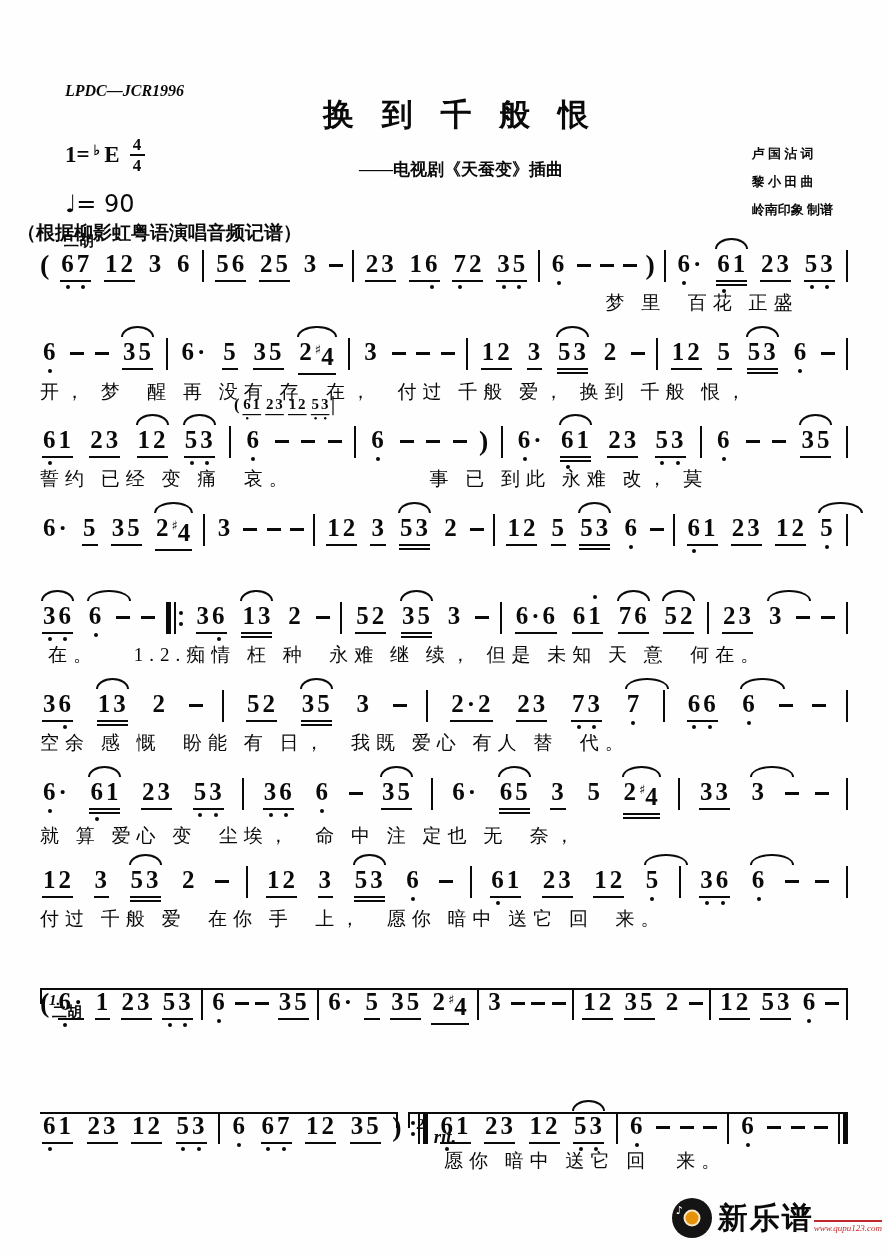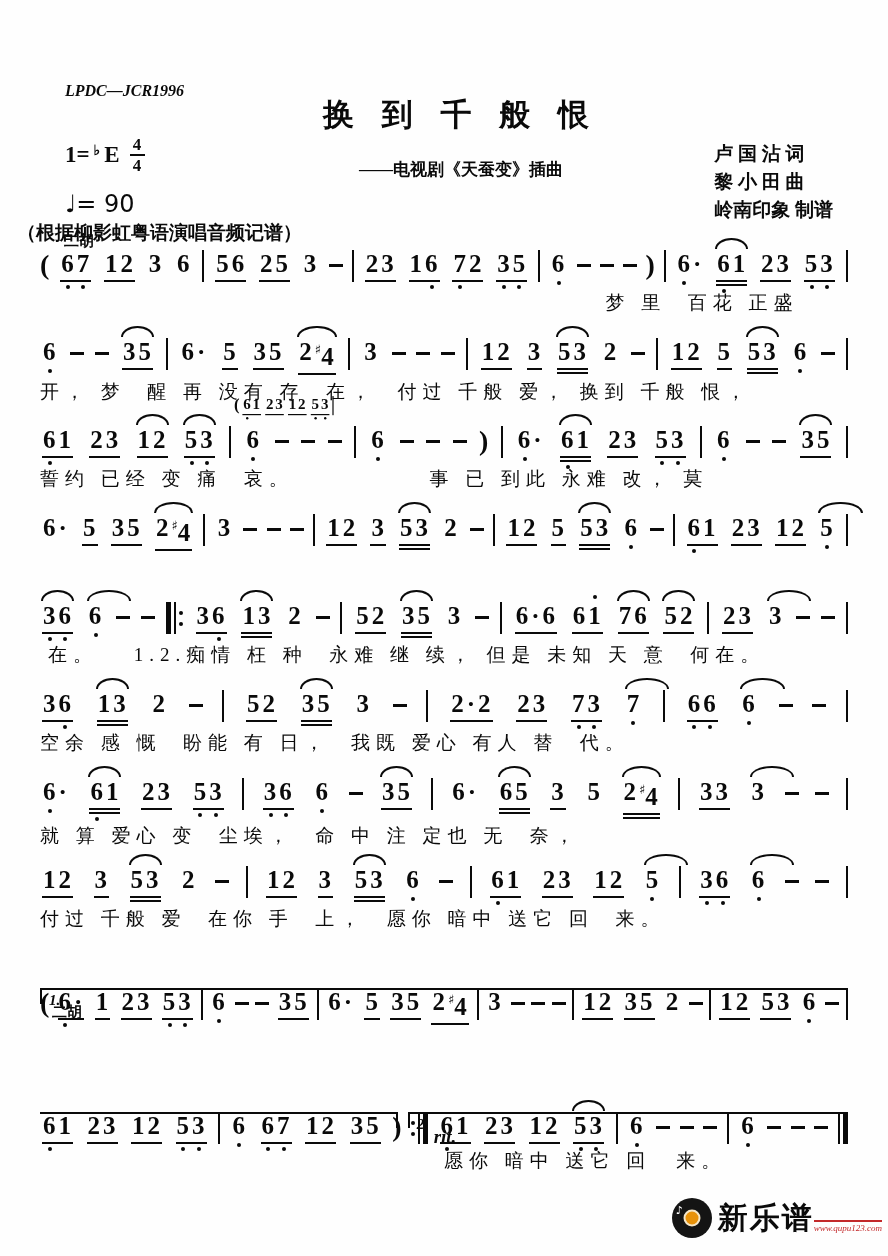--- a/index.html
+++ b/index.html
@@ -10,21 +10,21 @@
   .h-code{position:absolute;left:48px;top:82px;font-style:italic;font-weight:bold;font-size:16px;}
   .h-title{position:absolute;left:0;right:0;top:94px;text-align:center;font-weight:bold;
            font-size:31px;letter-spacing:10px;}
   .h-key{position:absolute;left:48px;top:136px;font-weight:bold;font-size:23px;display:flex;align-items:center;gap:4px;}
   .h-key sup{font-size:14px;position:relative;top:-5px;}
   .frac{display:inline-flex;flex-direction:column;align-items:center;line-height:1;font-size:17px;font-weight:bold;margin-left:6px;}
   .fbar{width:15px;height:2px;background:#0a0a0a;margin:1px 0;}
   .h-sub{position:absolute;left:0;right:0;top:158px;text-align:center;font-weight:bold;font-size:17px;}
   .h-tempo{position:absolute;left:48px;top:190px;font-size:24px;font-weight:normal;font-family:"DejaVu Sans",sans-serif;}
   .h-src{position:absolute;left:0;right:0;top:196px;text-align:left;font-weight:bold;font-size:19px;margin-top:24px;}
-  .h-credits{position:absolute;right:72px;top:140px;text-align:left;font-weight:bold;font-size:19px;line-height:28px;}
+  .h-credits{position:absolute;right:72px;top:140px;text-align:left;font-weight:bold;font-size:13px;line-height:28px;}
   
   #score{position:absolute;left:40px;right:40px;top:250px;}
   .system{position:relative;height:88px;}
   .system.s9{height:96px;}
   .system.s10{height:100px;}
   .notes-row{display:flex;justify-content:space-between;align-items:flex-start;position:relative;white-space:nowrap;}
   .s9 .notes-row{margin-top:34px;}
   .s10 .notes-row{margin-top:28px;}
   .tok{display:inline-flex;flex-direction:column;align-items:center;position:relative;margin:0 2px;}
   .chars{display:flex;font-weight:bold;font-size:25px;line-height:28px;letter-spacing:1px;font-family:"Liberation Serif",serif;}

